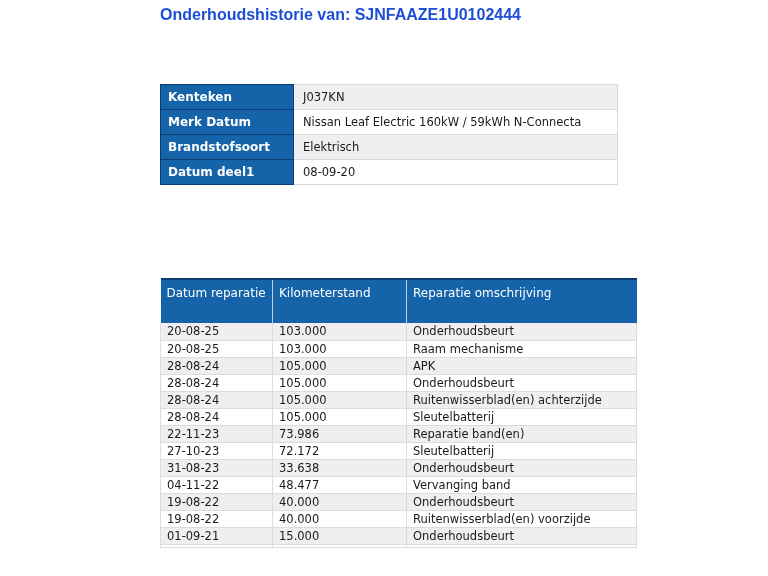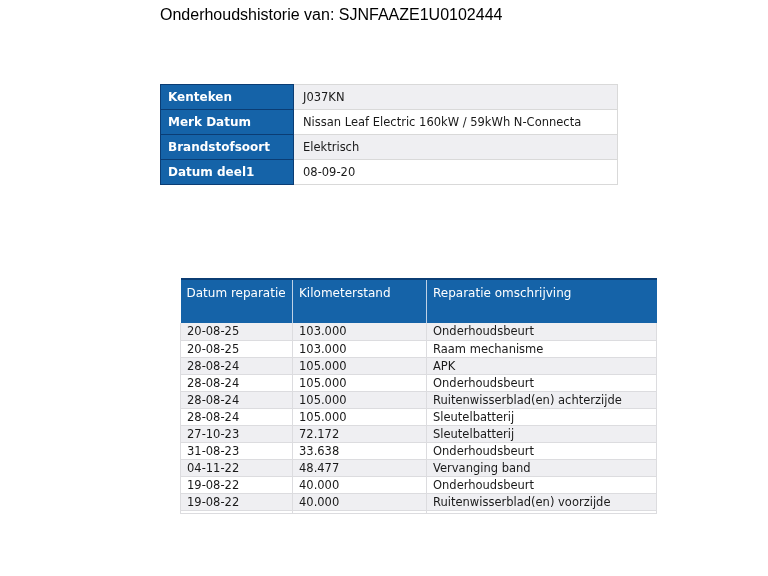--- a/index.html
+++ b/index.html
@@ -14,21 +14,21 @@
   body{
     width:768px;height:576px;background:#ffffff;
     font-family:"DejaVu Sans", sans-serif;
   }
   .page{
     position:relative;width:768px;height:576px;overflow:hidden;background:#fff;
   }
   .title{
     position:absolute;left:160px;top:6px;
     font-family:"Liberation Sans", sans-serif;
-    font-weight:normal;font-size:16px;color:#000000;
+    font-weight:bold;font-size:16px;color:#1d4ed8;
     white-space:nowrap;
   }
 
   
   .info-table{
     position:absolute;left:160px;top:84px;width:457px;
     border-collapse:collapse;table-layout:fixed;padding-left:44px;
   }
   .info-table td{height:25px;vertical-align:middle;}
   .info-label{
@@ -41,21 +41,21 @@
     width:324px;border:1px solid #d9d9d9;
     font-size:11.5px;color:var(--text-color);
     padding:0 4px 0 9px;white-space:nowrap;overflow:hidden;
   }
   .info-table tr:nth-child(odd) .info-value{background:var(--stripe-gray);}
   .info-table tr:nth-child(even) .info-value{background:#ffffff;}
 
   
   .hist-table{
     position:absolute;left:160px;top:278px;width:457px;
-    border-collapse:collapse;table-layout:fixed;margin-left:20px;
+    border-collapse:collapse;table-layout:fixed;
   }
   .hist-table th{
     background:var(--header-blue);color:#ffffff;
     font-weight:normal;font-size:12px;text-align:left;
     vertical-align:top;padding:6px 0 0 6px;height:44px;
     border-top:2px solid var(--header-border);
     white-space:nowrap;overflow:hidden;
   }
   .hist-table th + th{border-left:1px solid #bfd2e6;}
   .col-datum{width:112px;}
@@ -132,20 +132,25 @@
         <td>28-08-24</td>
         <td>105.000</td>
         <td>Ruitenwisserblad(en) achterzijde</td>
       </tr>
       <tr>
         <td>28-08-24</td>
         <td>105.000</td>
         <td>Sleutelbatterij</td>
       </tr>
       <tr>
+        <td>22-11-23</td>
+        <td>73.986</td>
+        <td>Reparatie band(en)</td>
+      </tr>
+      <tr>
         <td>27-10-23</td>
         <td>72.172</td>
         <td>Sleutelbatterij</td>
       </tr>
       <tr>
         <td>31-08-23</td>
         <td>33.638</td>
         <td>Onderhoudsbeurt</td>
       </tr>
       <tr>
@@ -156,20 +161,25 @@
       <tr>
         <td>19-08-22</td>
         <td>40.000</td>
         <td>Onderhoudsbeurt</td>
       </tr>
       <tr>
         <td>19-08-22</td>
         <td>40.000</td>
         <td>Ruitenwisserblad(en) voorzijde</td>
       </tr>
+      <tr>
+        <td>01-09-21</td>
+        <td>15.000</td>
+        <td>Onderhoudsbeurt</td>
+      </tr>
       <tr class="partial">
         <td></td>
         <td></td>
         <td></td>
       </tr>
     </tbody>
   </table>
 
 </div>
 

